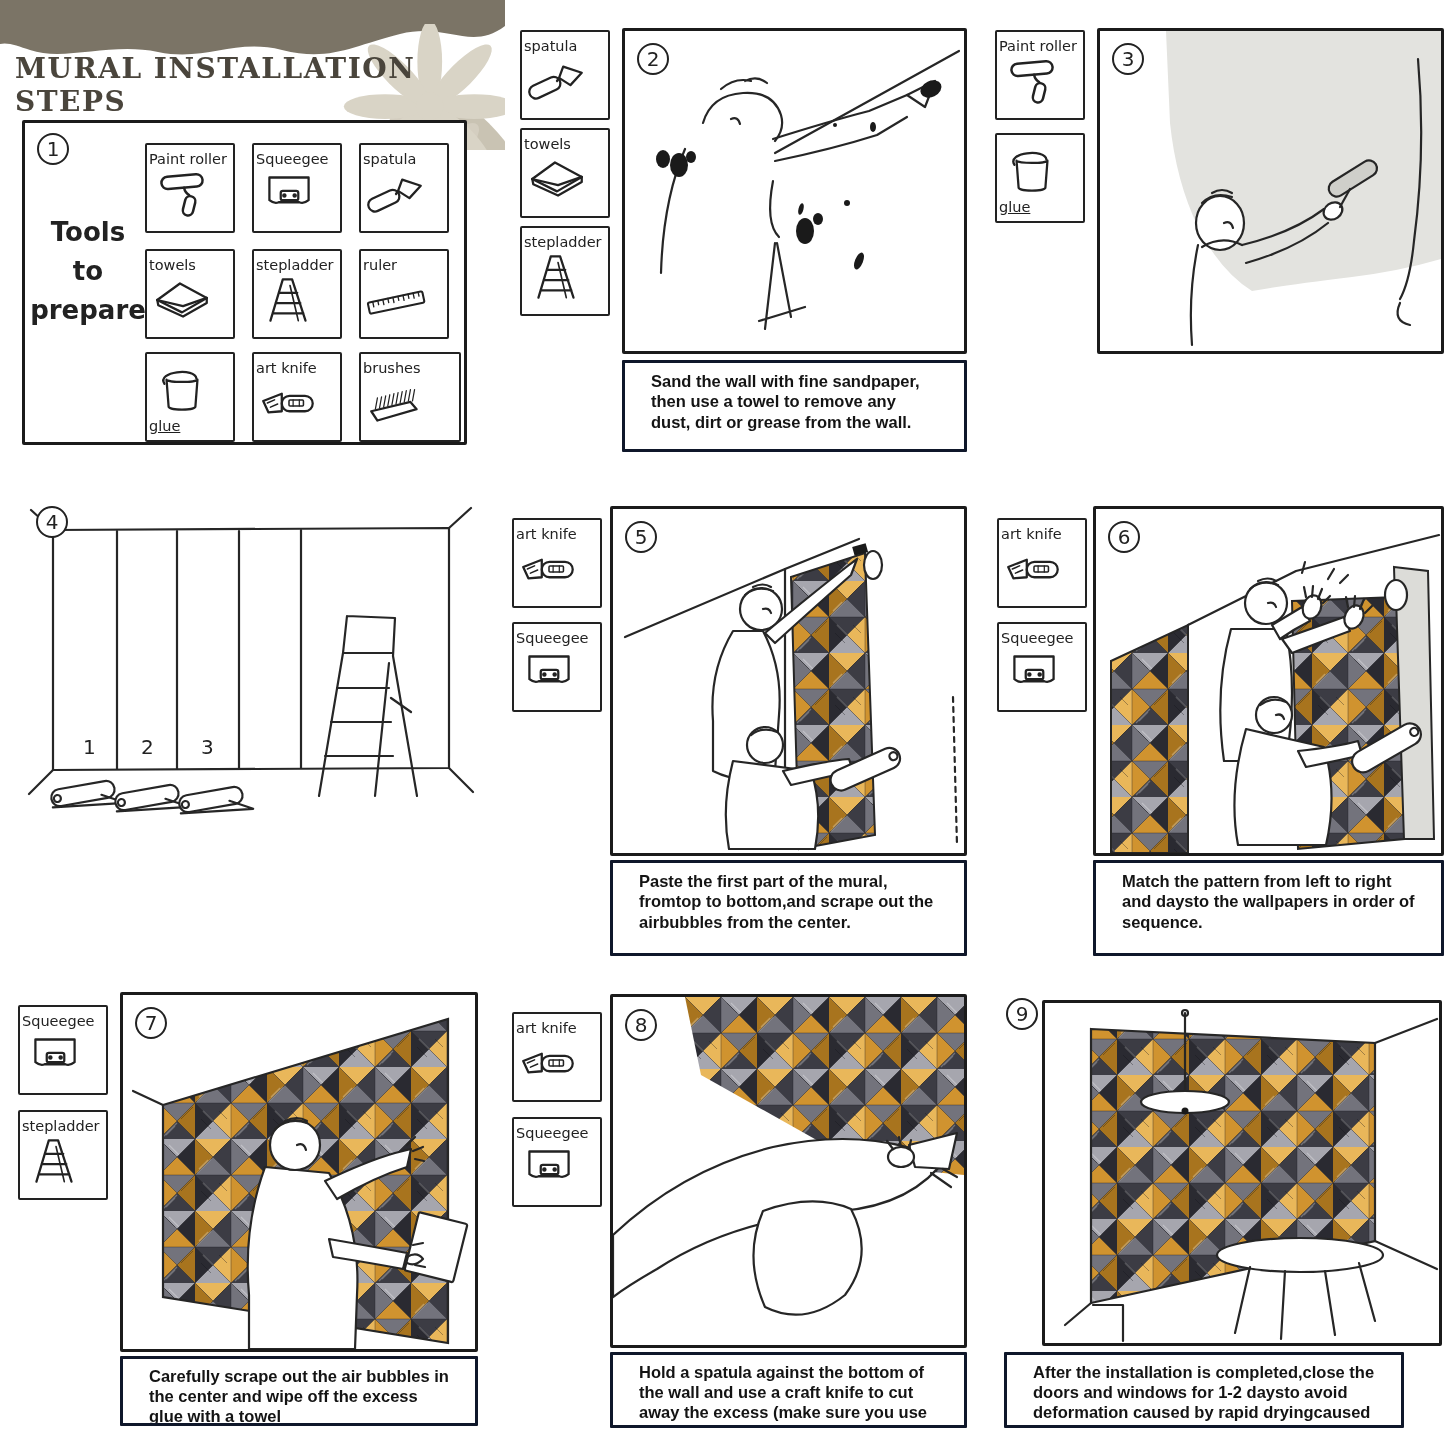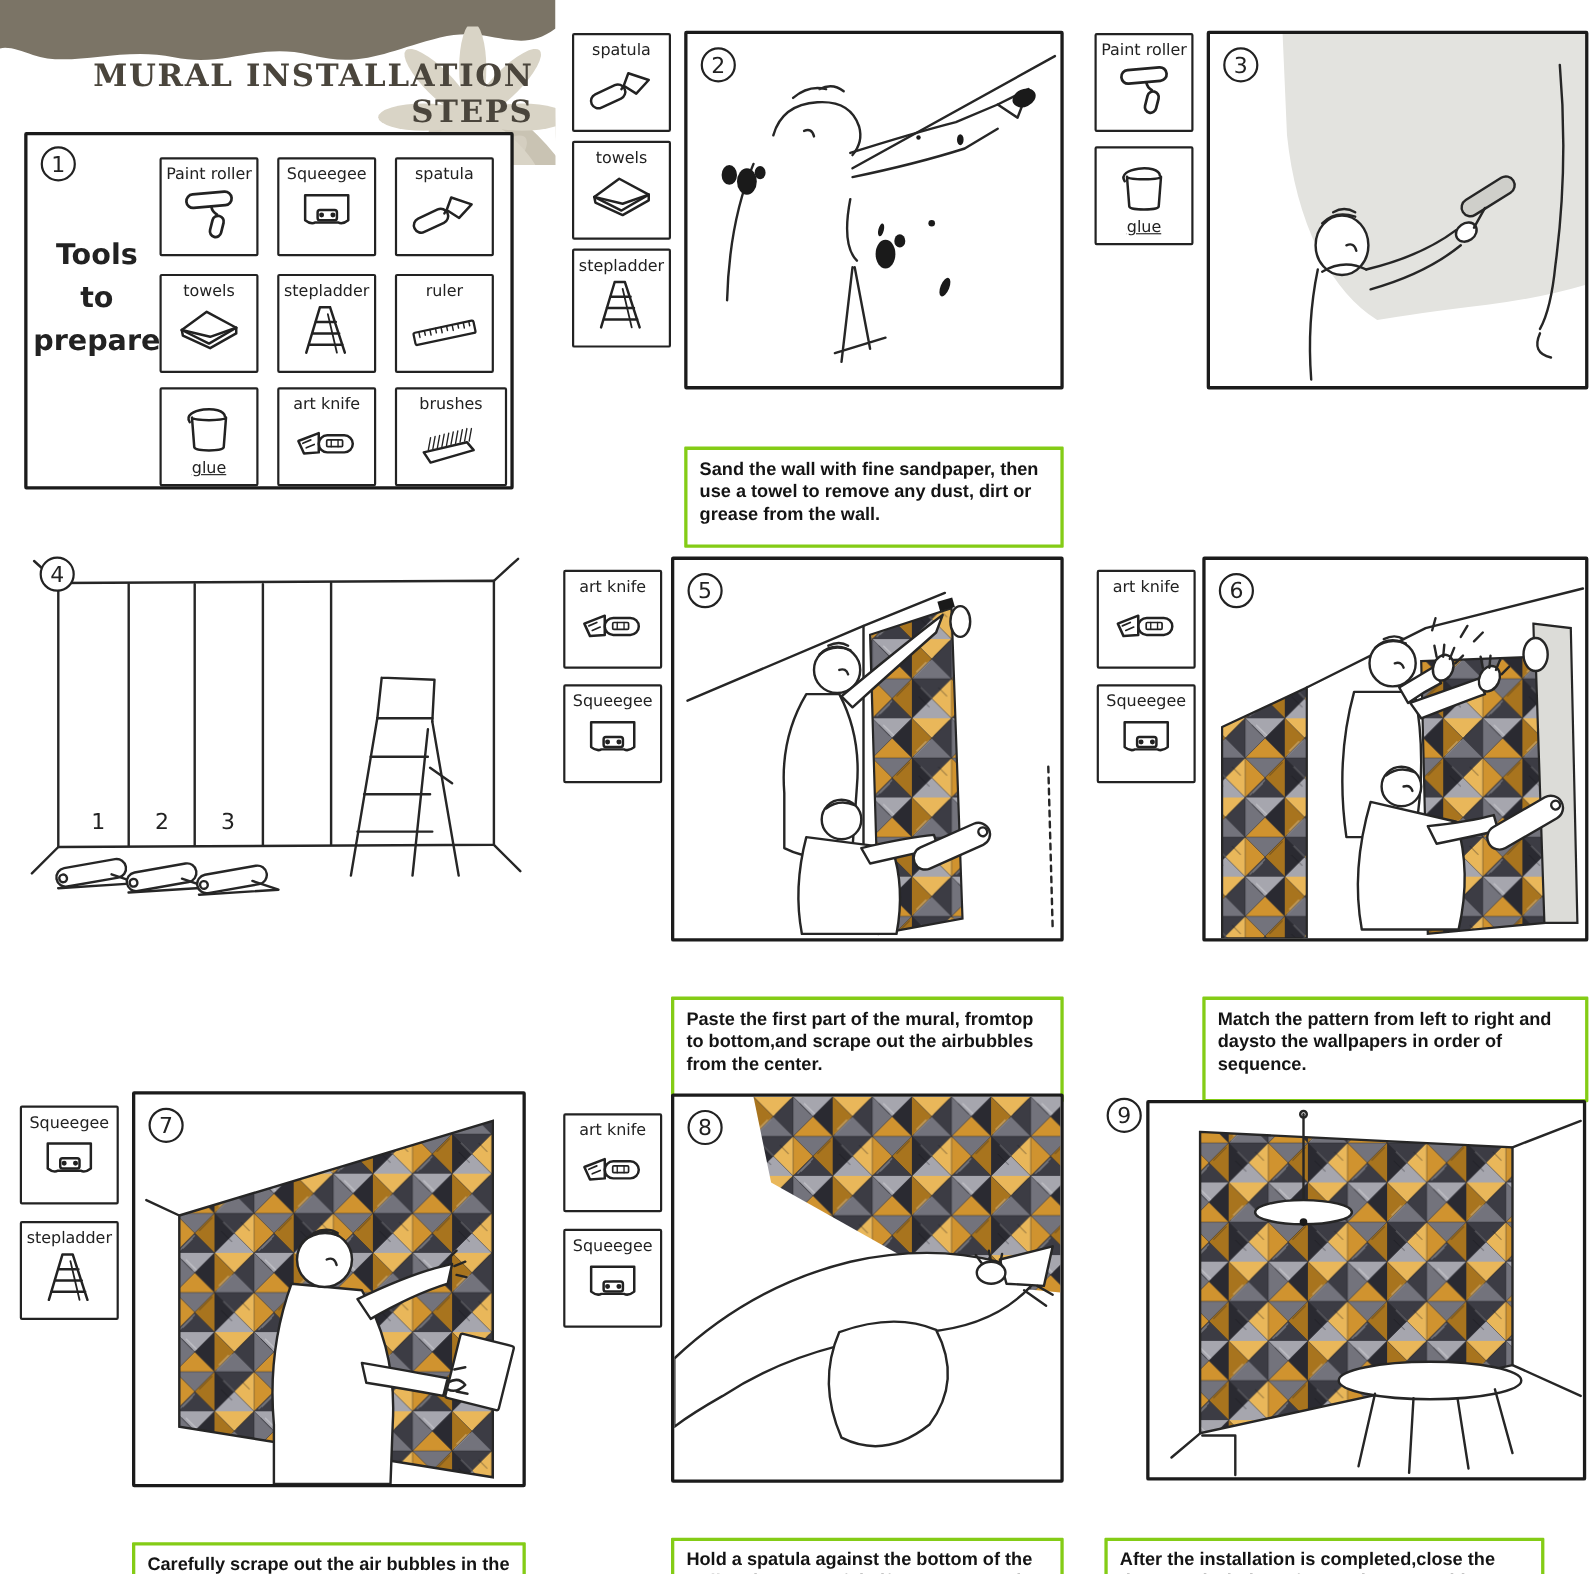--- a/index.html
+++ b/index.html
@@ -6,35 +6,35 @@
     --ink:#1f1f1f; --band:#7b7466; --title:#4a453c;
     --gold1:#d0932f; --gold2:#e9b75a; --gold3:#a8741e;
     --gray-dark:#3c3c44; --gray-mid:#73737c; --gray-light:#a6a6ae; --charcoal:#2a2a31;
     --adhesive:#e3e3df; --backing:#dcdcd8;
   }
   html,body{margin:0;padding:0;background:#fff;}
   #canvas{position:relative;width:1445px;height:1431px;background:#fff;overflow:hidden;
           font-family:"Liberation Sans",sans-serif;color:var(--ink);}
   .abs{position:absolute;box-sizing:border-box;}
   .frame{border:3px solid #1b1b1b;border-radius:2px;background:#fff;}
-  .caption{border:3px solid #84cc16;border-radius:1px;background:#fff;
+  .caption{border:3px solid #0f172a;border-radius:1px;background:#fff;
            font:bold 16.5px/1.24 "Liberation Sans",sans-serif;color:#141414;
-           padding:8px 11px;overflow:hidden;margin-top:46px;}
+           padding:8px 26px;overflow:hidden;}
   .circ{width:32px;height:32px;border:2.4px solid #222;border-radius:50%;
         display:flex;align-items:center;justify-content:center;
         font:20px "DejaVu Sans",sans-serif;color:#222;background:#fff;z-index:5;}
   .toolbox{border:2.5px solid #222;border-radius:2px;background:#fff;
-           display:flex;flex-direction:column;align-items:center;justify-content:flex-start;
-           padding:4px 15px;}
+           display:flex;flex-direction:column;justify-content:flex-start;
+           padding:4px 2px;}
   .toolbox.labelbottom{flex-direction:column-reverse;justify-content:flex-start;text-decoration:underline;}
   .tlabel{font:14.5px "DejaVu Sans",sans-serif;color:#222;white-space:nowrap;margin:2px 0;}
   .ticon{width:66px;height:50px;flex:0 0 auto;}
   .heading{font:bold 26px/1.5 "DejaVu Sans",sans-serif;color:#222;text-align:center;}
   #title{font:bold 28px "DejaVu Serif",serif;letter-spacing:1.5px;color:var(--title);
-         text-align:right;}
+         text-align:left;}
   svg .ln{fill:none;stroke:#262626;stroke-width:2.2;stroke-linecap:round;stroke-linejoin:round;}
   svg .wt{fill:#fff;stroke:#262626;stroke-width:2.2;stroke-linecap:round;stroke-linejoin:round;}
   svg .blob{fill:#1a1a1a;stroke:none;}
   svg .num{font:20px "DejaVu Sans",sans-serif;fill:#222;}
 </style>
 </head>
 <body>
 
 <div id="canvas">
 

